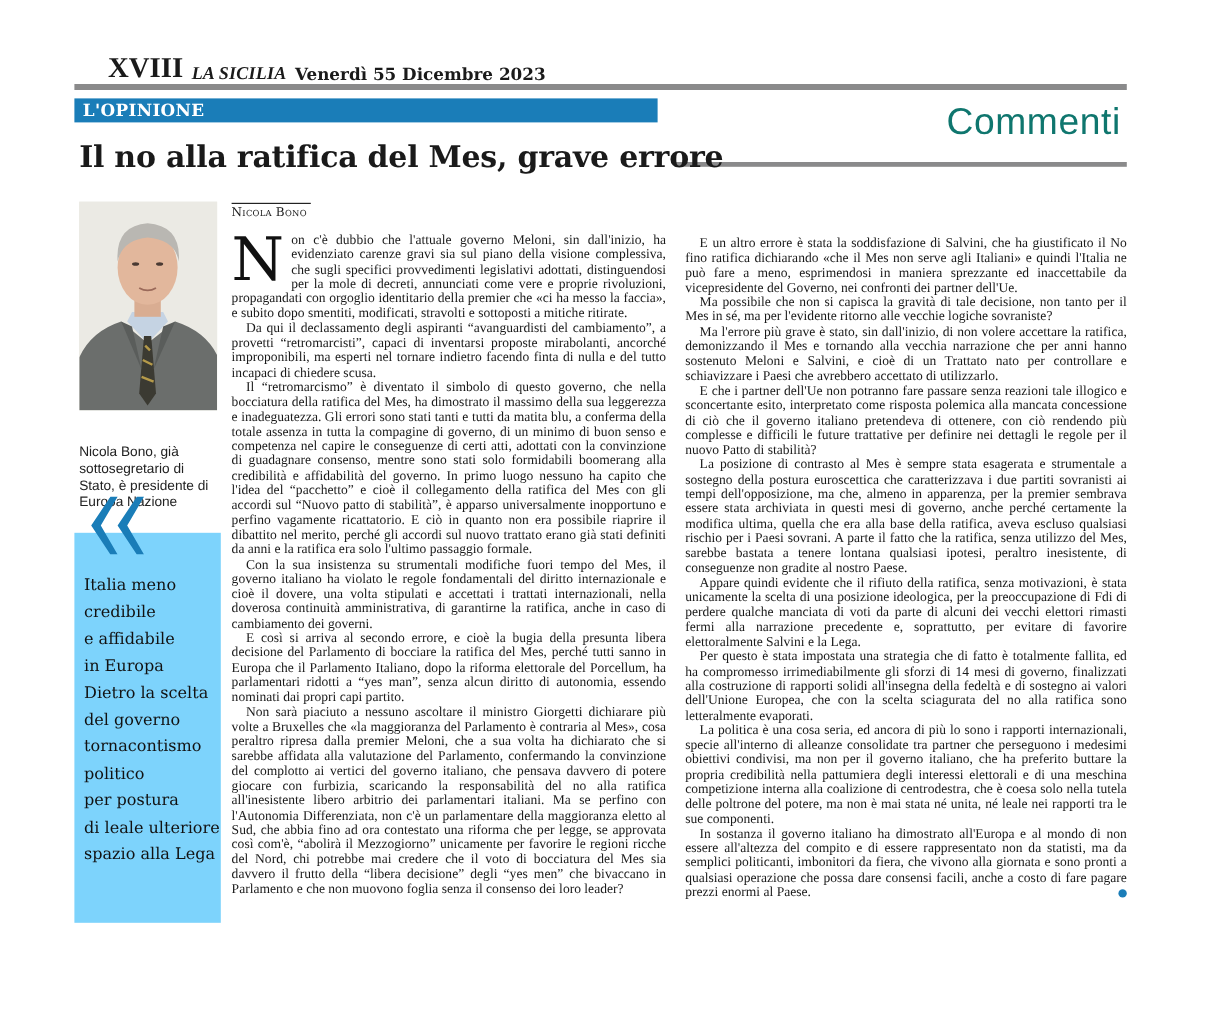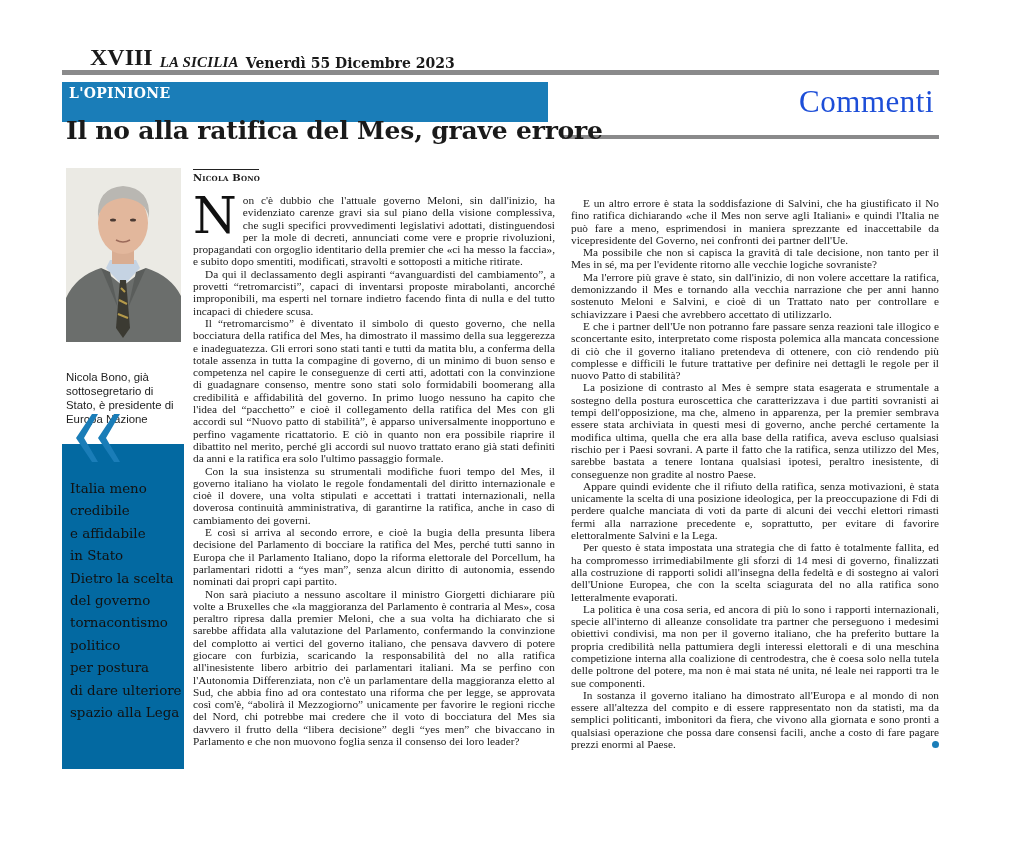--- a/index.html
+++ b/index.html
@@ -5,38 +5,38 @@
   html, body { margin:0; padding:0; background:#ffffff; }
   body { width:1024px; height:845px; position:relative; overflow:hidden; font-family:"DejaVu Serif", serif; color:#1a1a1a; }
 
   .masthead { position:absolute; left:62px; top:44px; display:flex; align-items:flex-end; gap:7px; white-space:nowrap;margin-left:28px; }
   .masthead .page-num { font-family:"Liberation Serif", serif; font-size:24px; font-weight:bold; }
   .masthead .paper { font-family:"Liberation Serif", serif; font-size:15px; font-weight:bold; letter-spacing:0.2px;font-style:italic; }
   .masthead .date { font-family:"DejaVu Serif", serif; font-size:14px; font-weight:bold; }
 
   .rule-top { position:absolute; left:62px; top:70px; width:877px; height:5px; background:#8a8a8b; }
 
-  .section-bar { position:absolute; left:62px; top:82px; width:486px; height:40px; background:#1a7db8; color:#fff; }
+  .section-bar { position:absolute; left:62px; top:82px; width:486px; height:20px; background:#1a7db8; color:#fff; }
   .section-bar span { position:absolute; left:7px; top:3px; font-family:"DejaVu Serif", serif; font-size:14px; font-weight:bold; letter-spacing:0.3px; }
 
-  .rubric { position:absolute; right:90px; top:84px; font-family:Liberation Serif, serif; font-size:31px; color:#1d4ed8; letter-spacing:0.5px; }
+  .rubric { position:absolute; right:90px; top:84px; font-family:Liberation Sans, sans-serif; font-size:31px; color:#0f766e; letter-spacing:0.5px; }
   .rule-rubric { position:absolute; left:562px; top:135px; width:377px; height:4px; background:#8a8a8b; }
 
   .headline { position:absolute; left:66px; top:116px; font-family:"DejaVu Serif", serif; font-size:25px; font-weight:bold; letter-spacing:-0.2px; white-space:nowrap; }
 
   .photo { position:absolute; left:66px; top:168px; width:115px; height:174px; background:#e9e8e2; overflow:hidden; }
   .caption { position:absolute; left:66px; top:370px; width:120px; font-family:"Liberation Sans", sans-serif; font-size:11.4px; line-height:14px; color:#222; }
 
   .quote-icon { position:absolute; left:70px; top:412px; width:60px; height:50px; }
-  .pullquote { position:absolute; left:62px; top:444px; width:122px; height:325px; background:#0369a1; }
+  .pullquote { position:absolute; left:62px; top:444px; width:122px; height:325px; background:#7dd3fc; }
   .pullquote .lines { position:absolute; left:8px; top:34px; font-family:"DejaVu Serif", serif; font-size:13.4px; line-height:22.4px; color:#111; }
   .pullquote .lines div { white-space:nowrap; }
 
   .byline-rule { position:absolute; left:193px; top:169px; width:66px; height:1px; background:#222; }
-  .byline { position:absolute; left:193px; top:172px; font-family:"DejaVu Serif", serif; font-size:10px; font-weight:bold; font-variant:small-caps; letter-spacing:0.2px; }
+  .byline { position:absolute; left:193px; top:172px; font-family:"DejaVu Serif", serif; font-size:10px; font-weight:normal; font-variant:small-caps; letter-spacing:0.2px; }
 
   .col { position:absolute; font-family:"Liberation Serif", serif; font-size:11.3px; line-height:12.3px; color:#1a1a1a; text-align:justify; }
   .col p { margin:0; text-indent:12px; hyphens:manual; }
   .col p.first { text-indent:0; }
   .col-left { left:193px; top:194px; width:362px; }
   .col-right { left:571px; top:197px; width:368px; }
   .dropcap { float:left; font-family:"DejaVu Serif", serif; font-size:50px; line-height:40px; margin:2px 6px 0 0; color:#111; }
 
   .end-dot { display:inline-block; width:7px; height:7px; border-radius:50%; background:#1a7db8; margin-left:8px; vertical-align:middle; float:right; margin-top:3px; }
 </style>
@@ -83,27 +83,27 @@
     <path d="M50 72 Q57 76 64 72" stroke="#9b6a5a" stroke-width="1.5" fill="none"></path>
   </svg>
 </div>
 <div class="caption">Nicola Bono, già sottosegretario di Stato, è presidente di Europa Nazione</div>
 
 <div class="pullquote">
   <div class="lines">
     <div>Italia meno</div>
     <div>credibile</div>
     <div>e affidabile</div>
-    <div>in Stato</div>
+    <div>in Europa</div>
     <div>Dietro la scelta</div>
     <div>del governo</div>
     <div>tornacontismo</div>
     <div>politico</div>
     <div>per postura</div>
-    <div>di dare ulteriore</div>
+    <div>di leale ulteriore</div>
     <div>spazio alla Lega</div>
   </div>
 </div>
 <svg class="quote-icon" viewBox="0 0 60 50">
   <path d="M22 2 L6 26 L22 50 L28 50 L14 26 L28 2 Z" fill="#1a7db8"></path>
   <path d="M44 2 L28 26 L44 50 L50 50 L36 26 L50 2 Z" fill="#1a7db8"></path>
 </svg>
 
 <div class="byline-rule"></div>
 <div class="byline">Nicola Bono</div>

